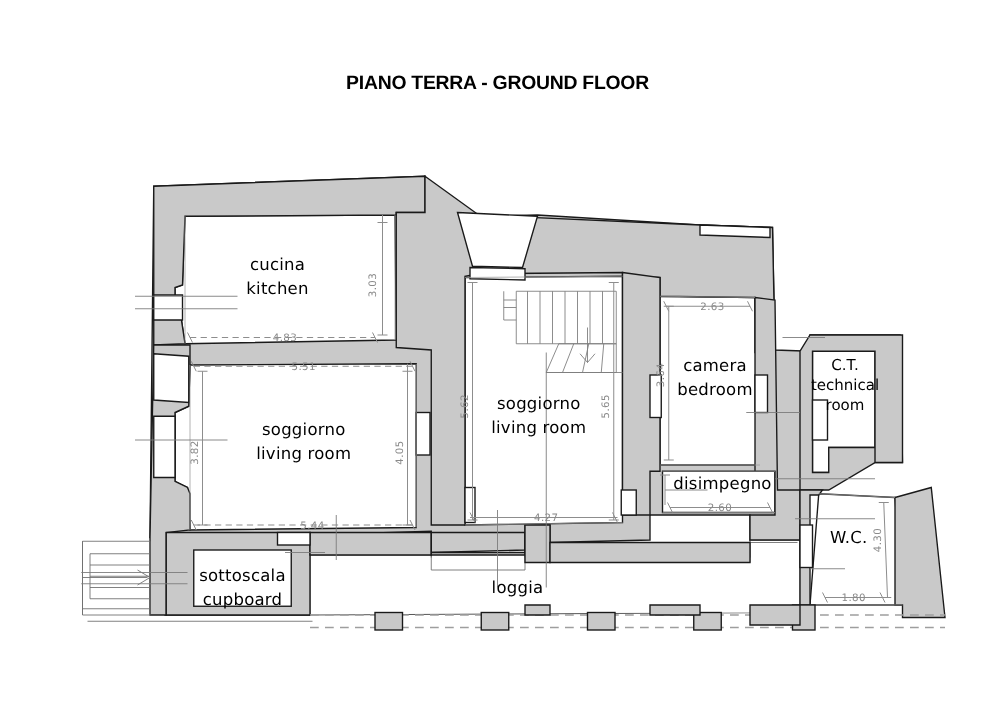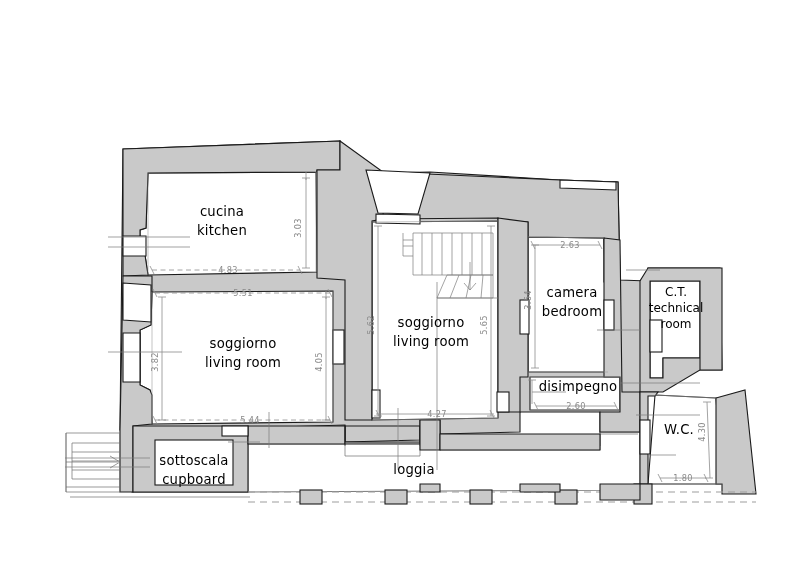--- a/index.html
+++ b/index.html
@@ -69,20 +69,21 @@
     fill: #8a8a8a;
     text-anchor: middle;
     letter-spacing: 0.3px;
   }
 </style>
 </head>
 <body>
 
 <div id="plan-root">
 
+  <div id="plan-title">PIANO TERRA - GROUND FLOOR</div>
 
   <svg class="plan-svg" viewBox="0 0 796 563">
 
     <g>
 
       <path class="wall-fill" d="
         M 123 149
         L 340 141
         L 340 170
         L 368 168

